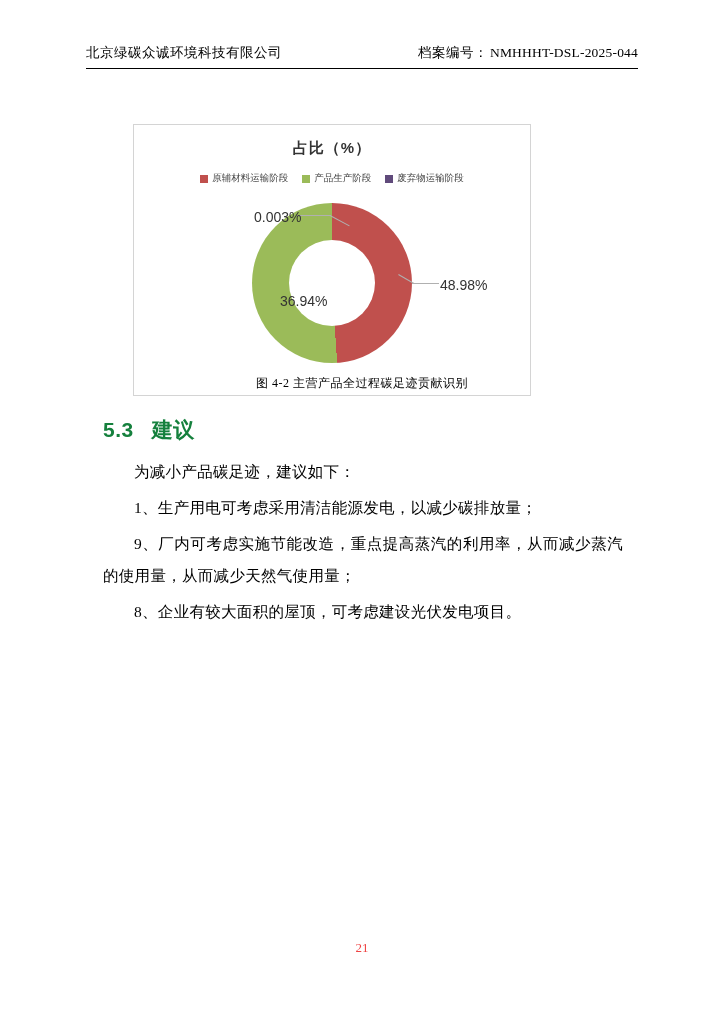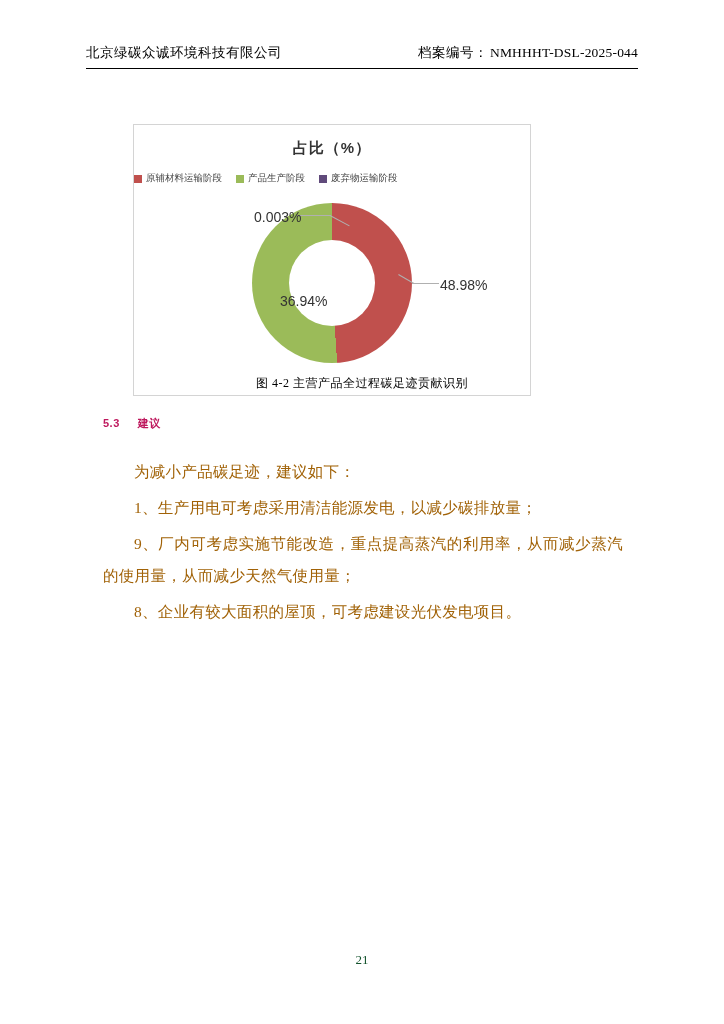--- a/index.html
+++ b/index.html
@@ -74,20 +74,21 @@
     font-weight: bold;
     color: #333;
     letter-spacing: 1px;
   }
   .legend {
     position: absolute;
     top: 47px;
     left: 0;
     width: 100%;
     display: flex;
+    justify-content: center;
     gap: 14px;
     font-family: "Liberation Sans", sans-serif;
     font-size: 9.5px;
     color: #444;
   }
   .legend-item {
     display: flex;
     align-items: center;
     gap: 4px;
     white-space: nowrap;
@@ -158,50 +159,49 @@
     font-size: 12px;
     color: #000;
     letter-spacing: 0.5px;
   }
   
   .sec-head {
     position: absolute;
     left: 103px;
     top: 416px;
     font-family: "Liberation Sans", sans-serif;
-    font-size: 11px;
+    font-size: 21px;
     font-weight: bold;
-    color: #be185d;
+    color: #15803d;
     letter-spacing: 0.5px;
   }
   .sec-head .num { margin-right: 18px; }
   .para {
     position: absolute;
     left: 103px;
     width: 520px;
     font-size: 15.5px;
     line-height: 32px;
-    color: #a16207;
+    color: #000000;
     text-align: justify;
     letter-spacing: 0.3px;
   }
   .p1 { top: 456px; text-indent: 2em; }
   .p2 { top: 492px; text-indent: 2em; }
   .p3 { top: 528px; text-indent: 2em; }
   .p4 { top: 596px; text-indent: 2em; }
   
   .page-number {
     position: absolute;
     left: 0;
     top: 940px;
     width: 100%;
     text-align: center;
     font-size: 13px;
-    color: #14532d;
-    margin-top: 12px;
+    color: #ef4444;
   }
 </style>
 </head>
 <body>
 
 <div class="page">
 
   <div class="header">
     <div class="header-left">北京绿碳众诚环境科技有限公司</div>
     <div class="header-right">

